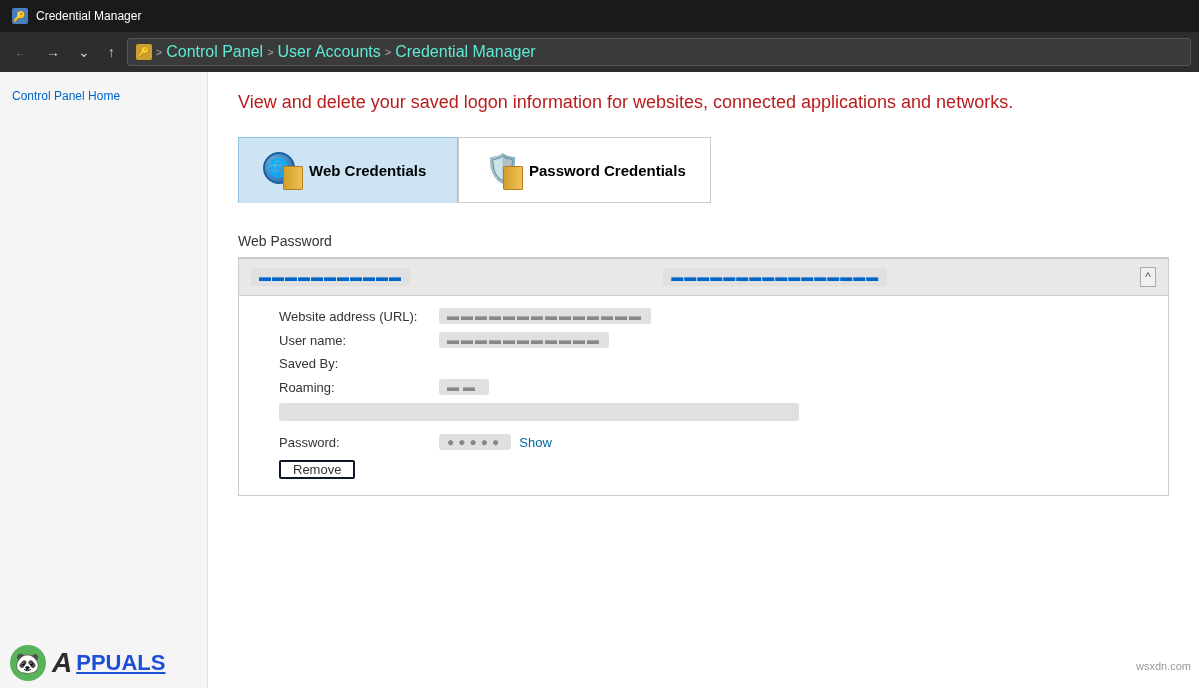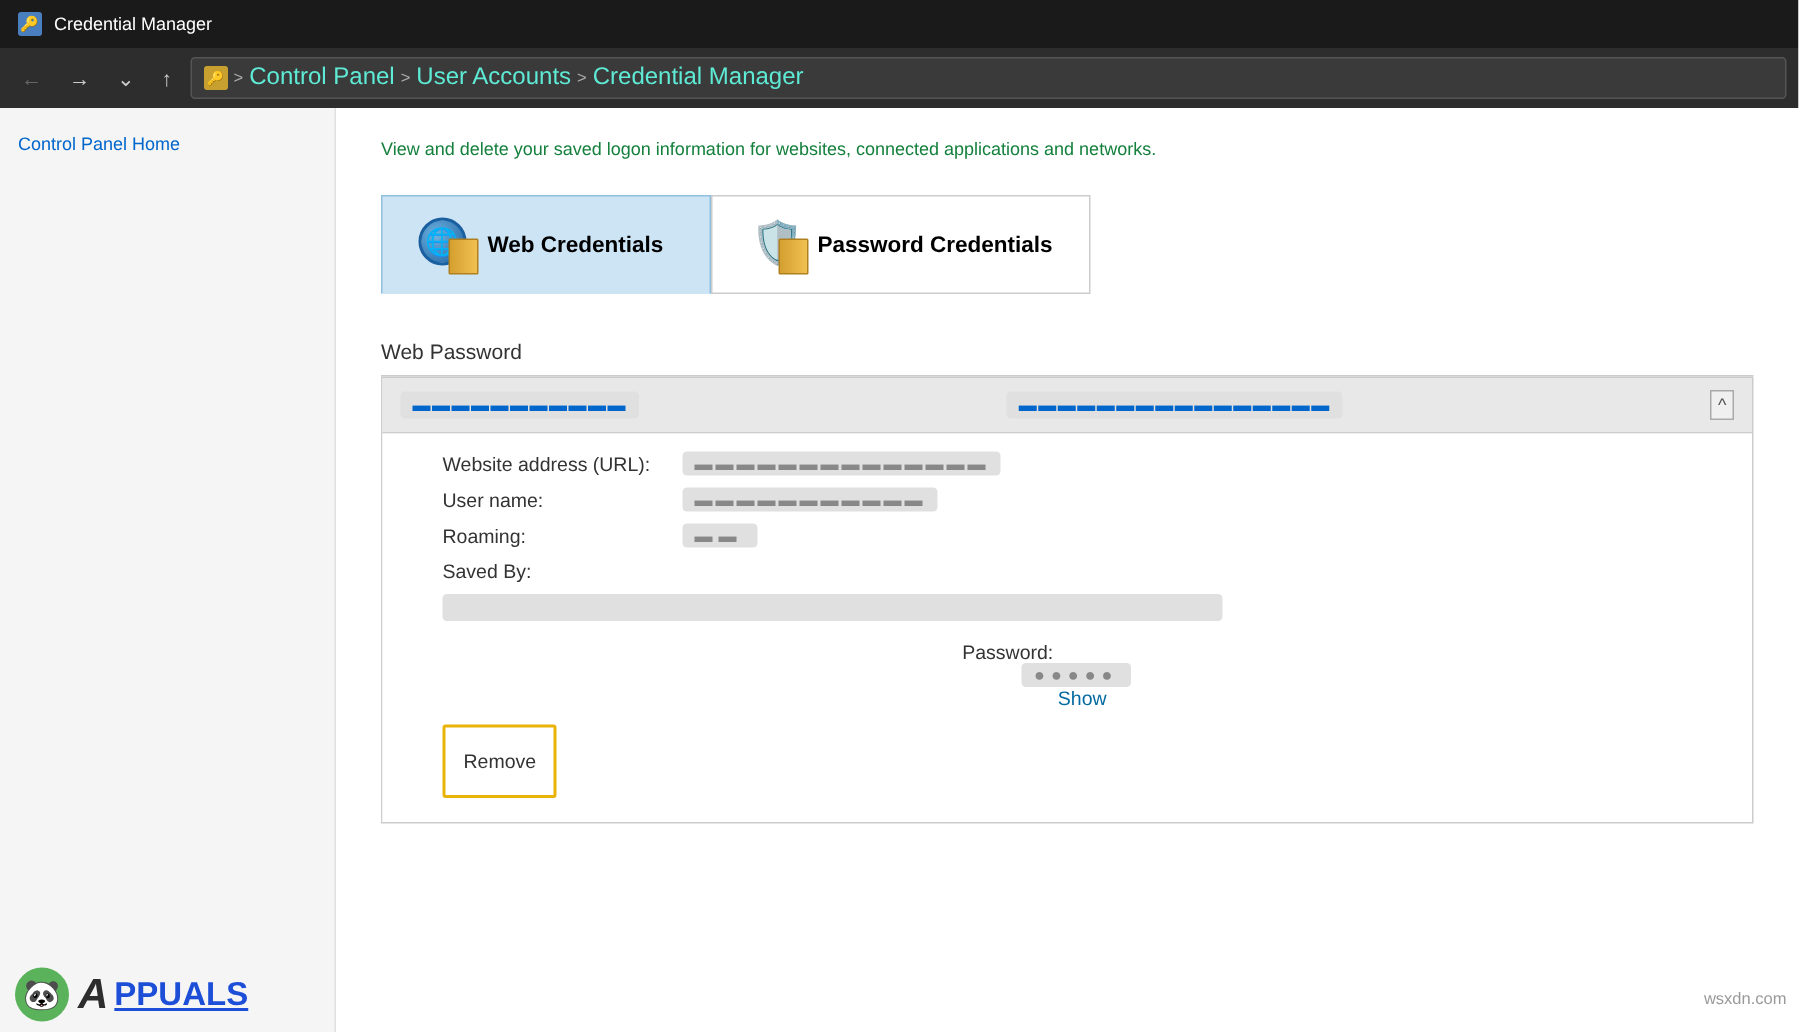--- a/index.html
+++ b/index.html
@@ -67,21 +67,21 @@
     .path-item { color: #5eead4; font-size: 16px; }
 
     
     .main-container {
       display: flex;
       height: calc(688px - 72px);
     }
 
     
     .sidebar {
-      width: 224px;
+      width: 208px;
       padding: 16px 12px;
       border-right: 1px solid #e0e0e0;
       background: #f5f5f5;
     }
     .sidebar-link {
       color: #0066cc;
       text-decoration: none;
       font-size: 12px;
       cursor: pointer;
     }
@@ -92,22 +92,22 @@
       padding: 20px 30px;
       overflow-y: auto;
     }
     .page-title {
       color: #2a6ebb;
       font-size: 22px;
       font-weight: 300;
       margin-bottom: 10px;
     }
     .page-desc {
-      color: #15803d;
-      font-size: 12px;
+      color: #b91c1c;
+      font-size: 18px;
       margin-bottom: 24px;
     }
 
     
     .cred-tabs {
       display: flex;
       gap: 0;
       margin-bottom: 30px;
     }
     .cred-tab {
@@ -253,21 +253,20 @@
       border-radius: 3px;
       height: 18px;
       width: 520px;
       display: inline-block;
     }
     .pw-password-row {
       display: flex;
       align-items: center;
       margin-bottom: 10px;
       font-size: 13px;
-      flex-direction: column;
     }
     .pw-password-label {
       color: #333;
       min-width: 160px;
     }
     .pw-dots {
       background: #e0e0e0;
       border-radius: 3px;
       padding: 1px 8px;
       letter-spacing: 4px;
@@ -277,24 +276,24 @@
       margin-right: 8px;
     }
     .show-link {
       color: #0369a1;
       cursor: pointer;
       text-decoration: none;
       font-size: 13px;
     }
 
     .remove-btn {
-      border: 2px solid #eab308;
+      border: 2px solid #0f172a;
       background: none;
       color: #333;
-      padding: 15px 12px;
+      padding: 0 12px;
       cursor: pointer;
       font-size: 13px;
       border-radius: 2px;
       text-align: center;
     }
 
     
     .watermark {
       position: fixed;
       bottom: 16px;
@@ -410,26 +409,26 @@
             <span class="pw-field-label">Website address (URL):</span>
             <span class="pw-field-value">▬▬▬▬▬▬▬▬▬▬▬▬▬▬</span>
           </div>
 
           <div class="pw-field">
             <span class="pw-field-label">User name:</span>
             <span class="pw-field-value">▬▬▬▬▬▬▬▬▬▬▬</span>
           </div>
 
           <div class="pw-field">
+            <span class="pw-field-label">Saved By:</span>
+          </div>
+
+          <div class="pw-field">
             <span class="pw-field-label">Roaming:</span>
             <span class="pw-field-value short">▬▬</span>
-          </div>
-
-          <div class="pw-field">
-            <span class="pw-field-label">Saved By:</span>
           </div>
 
           <div style="margin-bottom: 10px; margin-left: 0;">
             <span class="saved-by-bar"></span>
           </div>
 
           <div class="pw-password-row">
             <span class="pw-password-label">Password:</span>
             <span class="pw-dots">●●●●●</span>
             <a class="show-link">Show</a>

